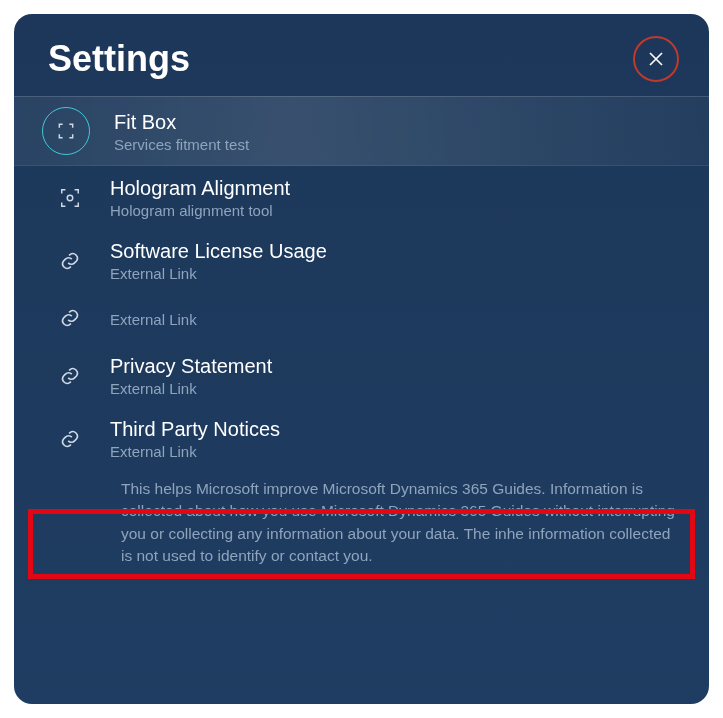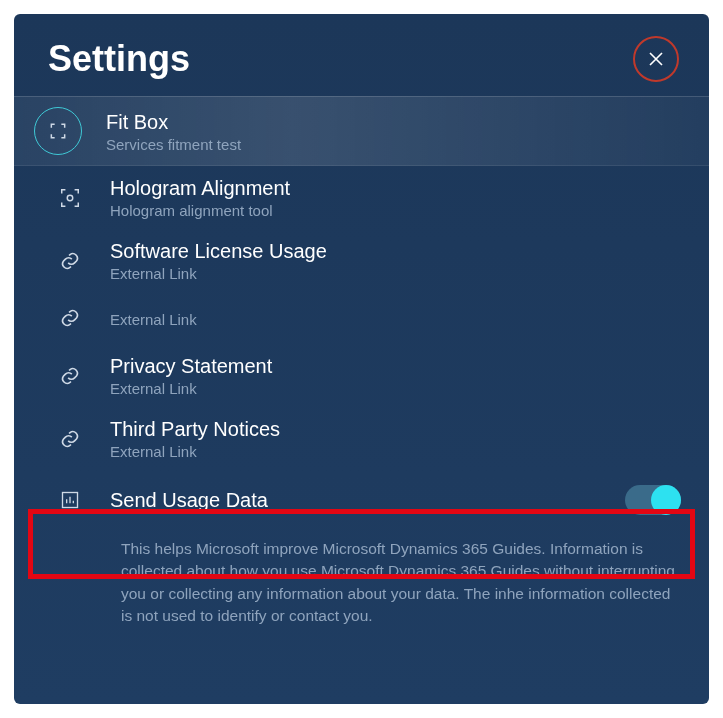--- a/index.html
+++ b/index.html
@@ -10,21 +10,21 @@
     font-family: "Segoe UI", -apple-system, sans-serif;
     display: flex;
     align-items: center;
     justify-content: center;
   }
   .panel {
     width: 695px;
     height: 690px;
     background: #1e3a5f;
     background: linear-gradient(180deg, #1c3759 0%, #1f3d62 100%);
-    border-radius: 6px;
+    border-radius: 18px;
     padding: 0;
     position: relative;
     color: #fff;
     overflow: hidden;
   }
   .header {
     display: flex;
     align-items: center;
     justify-content: space-between;
     padding: 22px 30px 14px 34px;
@@ -51,21 +51,21 @@
     display: flex;
     align-items: center;
     padding: 10px 20px 10px 40px;
     gap: 24px;
     cursor: pointer;
   }
   .item.selected {
     background: linear-gradient(90deg, rgba(255,255,255,0.06) 0%, rgba(255,255,255,0.12) 40%, rgba(255,255,255,0.03) 100%);
     border-top: 1px solid rgba(255,255,255,0.15);
     border-bottom: 1px solid rgba(255,255,255,0.08);
-    padding-left: 20px;
+    padding-left: 28px;
   }
   .item.selected .icon-wrap {
     width: 48px;
     height: 48px;
     border: 1.5px solid #3fc9d6;
     border-radius: 50%;
     display: flex;
     align-items: center;
     justify-content: center;
   }
@@ -209,30 +209,18 @@
         <path d="M10 14a5 5 0 0 0 7 0l2-2a5 5 0 0 0-7-7l-1 1"></path>
         <path d="M14 10a5 5 0 0 0-7 0l-2 2a5 5 0 0 0 7 7l1-1"></path>
       </svg>
     </div>
     <div class="item-text">
       <span class="item-title">Third Party Notices</span>
       <span class="item-sub">External Link</span>
     </div>
   </div>
 
-  <div class="toggle-row">
-    <div class="icon-wrap">
-      <svg viewBox="0 0 24 24" width="20" height="20" stroke-width="1.6">
-        <rect x="3" y="3" width="18" height="18"></rect>
-        <path d="M8 16 V11 M12 16 V8 M16 16 V13"></path>
-      </svg>
-    </div>
-    <div class="toggle-label">Send Usage Data</div>
-    <div class="toggle">
-      <div class="toggle-knob"></div>
-    </div>
-  </div>
 
   <div class="highlight-box"></div>
 
   <div class="desc">This helps Microsoft improve Microsoft Dynamics 365 Guides.  Information is collected about how you use Microsoft Dynamics 365 Guides without interrupting you or collecting any information about your data.  The inhe information collected is not used to identify or contact you.</div>
 
 </div>
 
 </body></html>

